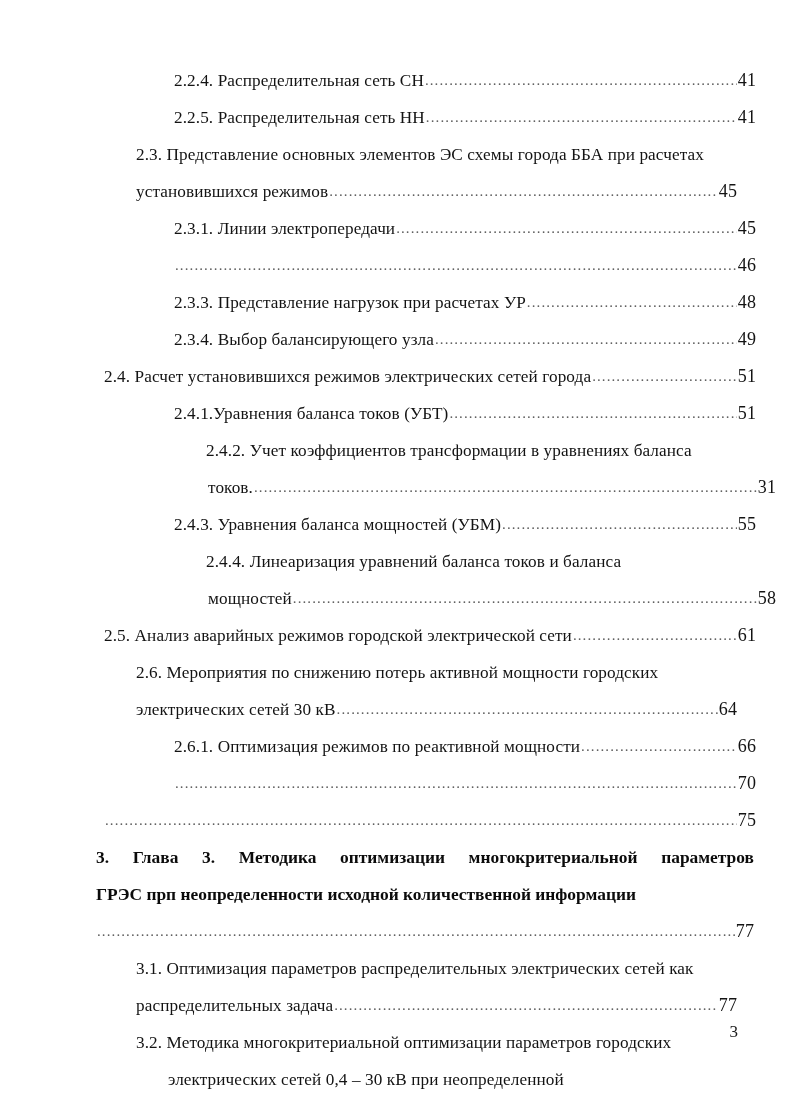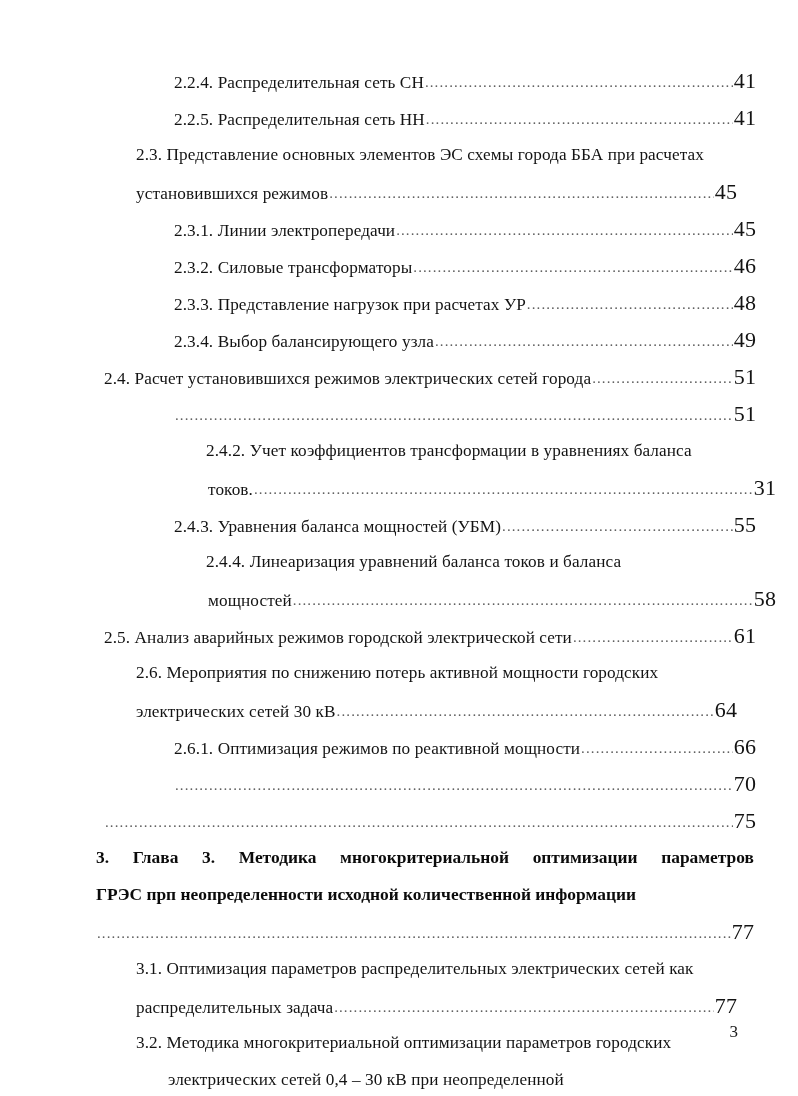--- a/index.html
+++ b/index.html
@@ -48,21 +48,21 @@
     white-space: nowrap;
     margin: 0 1px;
     font-size: 15px;
     letter-spacing: 1.1px;
     color: #5e5e5e;
     transform: translateY(-1px);
   }
   .row .pg {
     flex: 0 0 auto;
     text-align: right;
-    font-size: 22px;
+    font-size: 18px;
     color: #131313;
   }
 
   
   .row.cont { }
 
   
   .plain {
     white-space: nowrap;
     margin-left: 32px;
@@ -135,21 +135,20 @@
     </div>
     <div class="entry lvl3">
       <div class="row">
         <span class="txt">2.3.1. Линии электропередачи</span>
         <span class="leader">...............................................................................................................................................................</span>
         <span class="pg">45</span>
       </div>
     </div>
     <div class="entry lvl3">
       <div class="row">
-        <span class="txt">2.3.2. Силовые трансформаторы </span>
         <span class="leader">...............................................................................................................................................................</span>
         <span class="pg">46</span>
       </div>
     </div>
     <div class="entry lvl3">
       <div class="row">
         <span class="txt">2.3.3. Представление нагрузок при расчетах УР</span>
         <span class="leader">...............................................................................................................................................................</span>
         <span class="pg">48</span>
       </div>
@@ -163,20 +162,21 @@
     </div>
     <div class="entry lvl2">
       <div class="row">
         <span class="txt">2.4. Расчет установившихся режимов электрических сетей города</span>
         <span class="leader">...............................................................................................................................................................</span>
         <span class="pg">51</span>
       </div>
     </div>
     <div class="entry lvl3">
       <div class="row">
+        <span class="txt">2.4.1.Уравнения баланса токов (УБТ)</span>
         <span class="leader">...............................................................................................................................................................</span>
         <span class="pg">51</span>
       </div>
     </div>
     <div class="entry lvl3"><span class="plain">2.4.2. Учет коэффициентов трансформации в уравнениях баланса</span></div>
     <div class="entry lvl3w">
       <div class="row">
         <span class="txt">токов.</span>
         <span class="leader">...............................................................................................................................................................</span>
         <span class="pg">31</span>
@@ -230,22 +230,22 @@
         <span class="leader">...............................................................................................................................................................</span>
         <span class="pg">75</span>
       </div>
     </div>
     <div class="chapter">
       <div class="chapter-just">
         <span>3.</span>
         <span>Глава</span>
         <span>3.</span>
         <span>Методика</span>
+        <span>оптимизации</span>
         <span>многокритериальной</span>
-        <span>оптимизации</span>
         <span>параметров</span>
       </div>
     </div>
     <div class="chapter"><span>ГРЭС прп неопределенности исходной количественной информации</span></div>
     <div class="entry chapter-leader-row">
       <div class="row cont">
         <span class="leader">...............................................................................................................................................................</span>
         <span class="pg">77</span>
       </div>
     </div>

